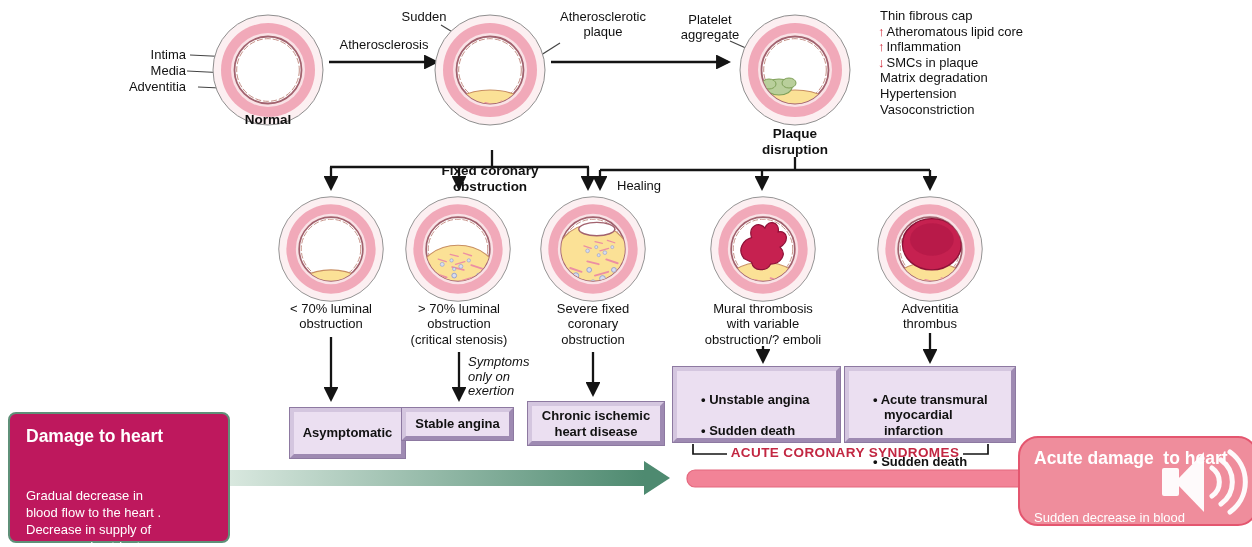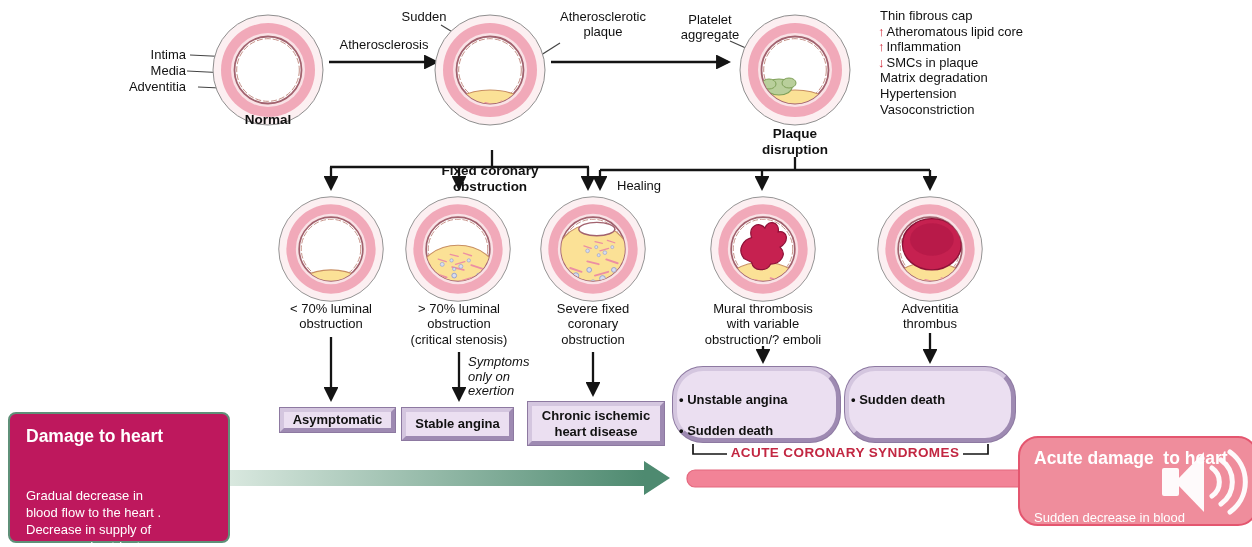--- a/index.html
+++ b/index.html
@@ -13,21 +13,21 @@
   .layers{position:absolute;z-index:2;left:108px;top:47px;width:78px;text-align:right;
           font:13px/16px "Liberation Sans",sans-serif;}
   .layers span{display:block;}
   .factors{position:absolute;z-index:2;left:858px;top:8px;font:13px/15.6px "Liberation Sans",sans-serif;margin-left:20px;}
   .frow .fpre{color:#cf2233;font-weight:bold;margin-right:2px;}
   .italic{font-style:italic;}
   .obox{position:absolute;z-index:2;background:#ebdff1;border:4px solid;
         border-color:#d4c6df #9e8ab2 #9e8ab2 #d4c6df;box-shadow:0 0 0 1px #8d79a1;
         display:flex;align-items:center;justify-content:center;font-weight:bold;font-size:13px;
         line-height:1.2;text-align:center;white-space:pre-line;box-sizing:border-box;}
-  .obox.list{align-items:flex-start;justify-content:flex-start;text-align:left;padding:5px 4px 4px 2px;border-radius:30px;}
+  .obox.list{align-items:flex-start;justify-content:flex-start;text-align:left;padding:5px 4px 4px 24px;}
   .obox.list ul{margin:0;padding:0;list-style:none;}
   .obox.list li{padding-left:11px;text-indent:-11px;}
   .obox.list li::before{content:"• ";}
   .acs-label{position:absolute;z-index:2;font-weight:bold;font-size:13.5px;letter-spacing:.4px;
              color:#c22742;transform:translateX(-50%);white-space:nowrap;}
   .note{position:absolute;z-index:3;box-sizing:border-box;color:#fff;}
   .note .ttl{font-weight:bold;font-size:17.5px;white-space:pre-wrap;}
   .note .bdy{font-size:13px;line-height:1.32;white-space:pre-line;margin-top:40px;}
   #green-note{left:8px;top:412px;width:222px;height:131px;background:#be185d;
               border:2.5px solid #5f9078;border-radius:8px;padding:12px 16px;}
@@ -232,32 +232,33 @@
 obstruction</div>
   <div class="lbl" style="left:763px;top:301px;">Mural thrombosis
 with variable
 obstruction/? emboli</div>
   <div class="lbl" style="left:930px;top:301px;">Adventitia
 thrombus</div>
   <div class="lbl left italic" style="left:468px;top:355px;line-height:1.12;">Symptoms
 only on
 exertion</div>
 
-  <div class="obox" style="left:280px;top:408px;width:115px;height:24px;">Asymptomatic</div>
+  <div class="obox" style="left:290px;top:408px;width:115px;height:50px;">Asymptomatic</div>
   <div class="obox" style="left:402px;top:408px;width:111px;height:32px;">Stable angina</div>
   <div class="obox" style="left:528px;top:402px;width:136px;height:43px;">Chronic ischemic
 heart disease</div>
   <div class="obox list" style="left:673px;top:367px;width:167px;height:75px;">
     <ul>
       <li>Unstable angina</li>
       <li>Sudden death</li>
     </ul>
   </div>
   <div class="obox list" style="left:845px;top:367px;width:170px;height:75px;">
     <ul>
+      <li>Acute transmural myocardial infarction</li>
       <li>Sudden death</li>
     </ul>
   </div>
   <div class="acs-label" style="left:845px;top:445px;">ACUTE CORONARY SYNDROMES</div>
 
   <div class="note" id="green-note">
     <div class="ttl">Damage to heart</div>
     <div class="bdy">Gradual decrease in
 blood flow to the heart .
 Decrease in supply of

